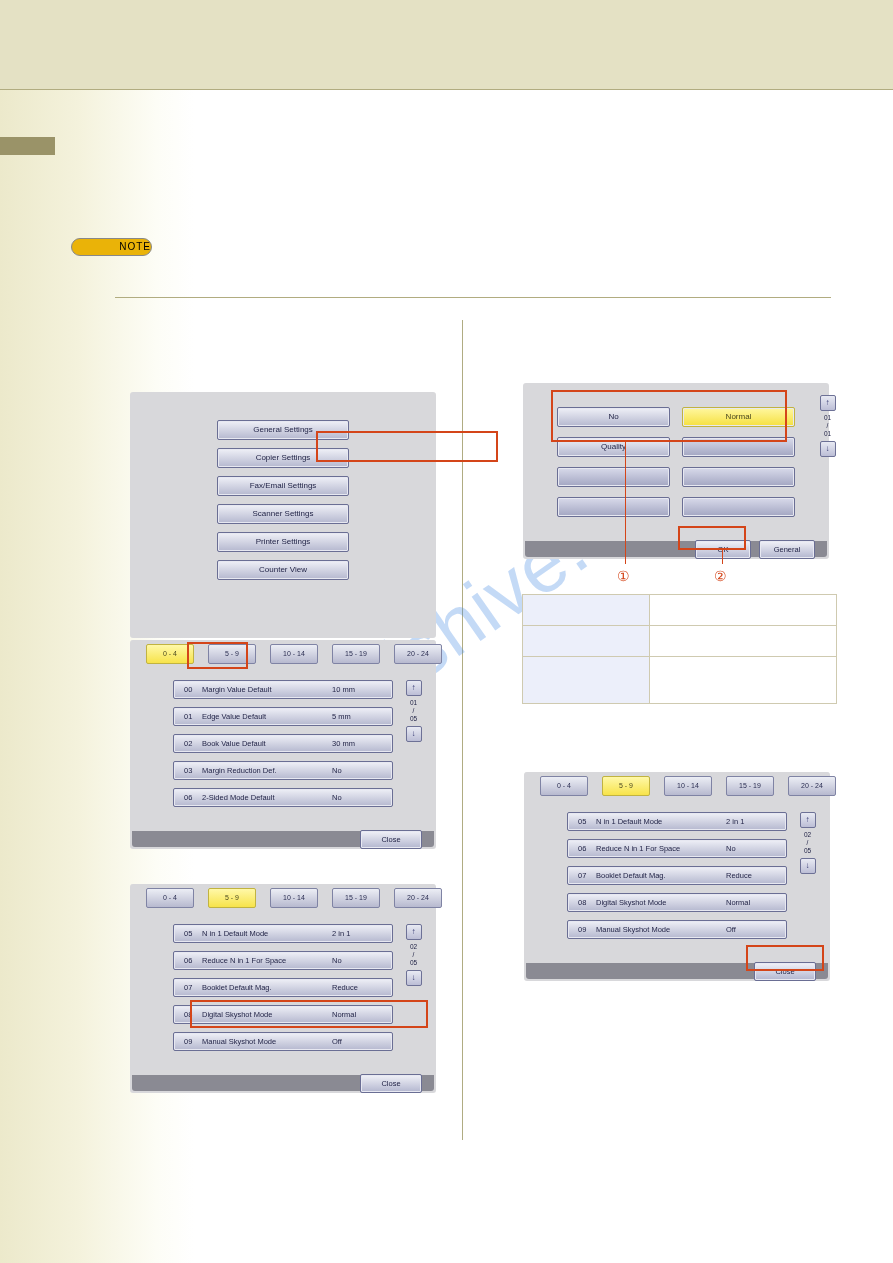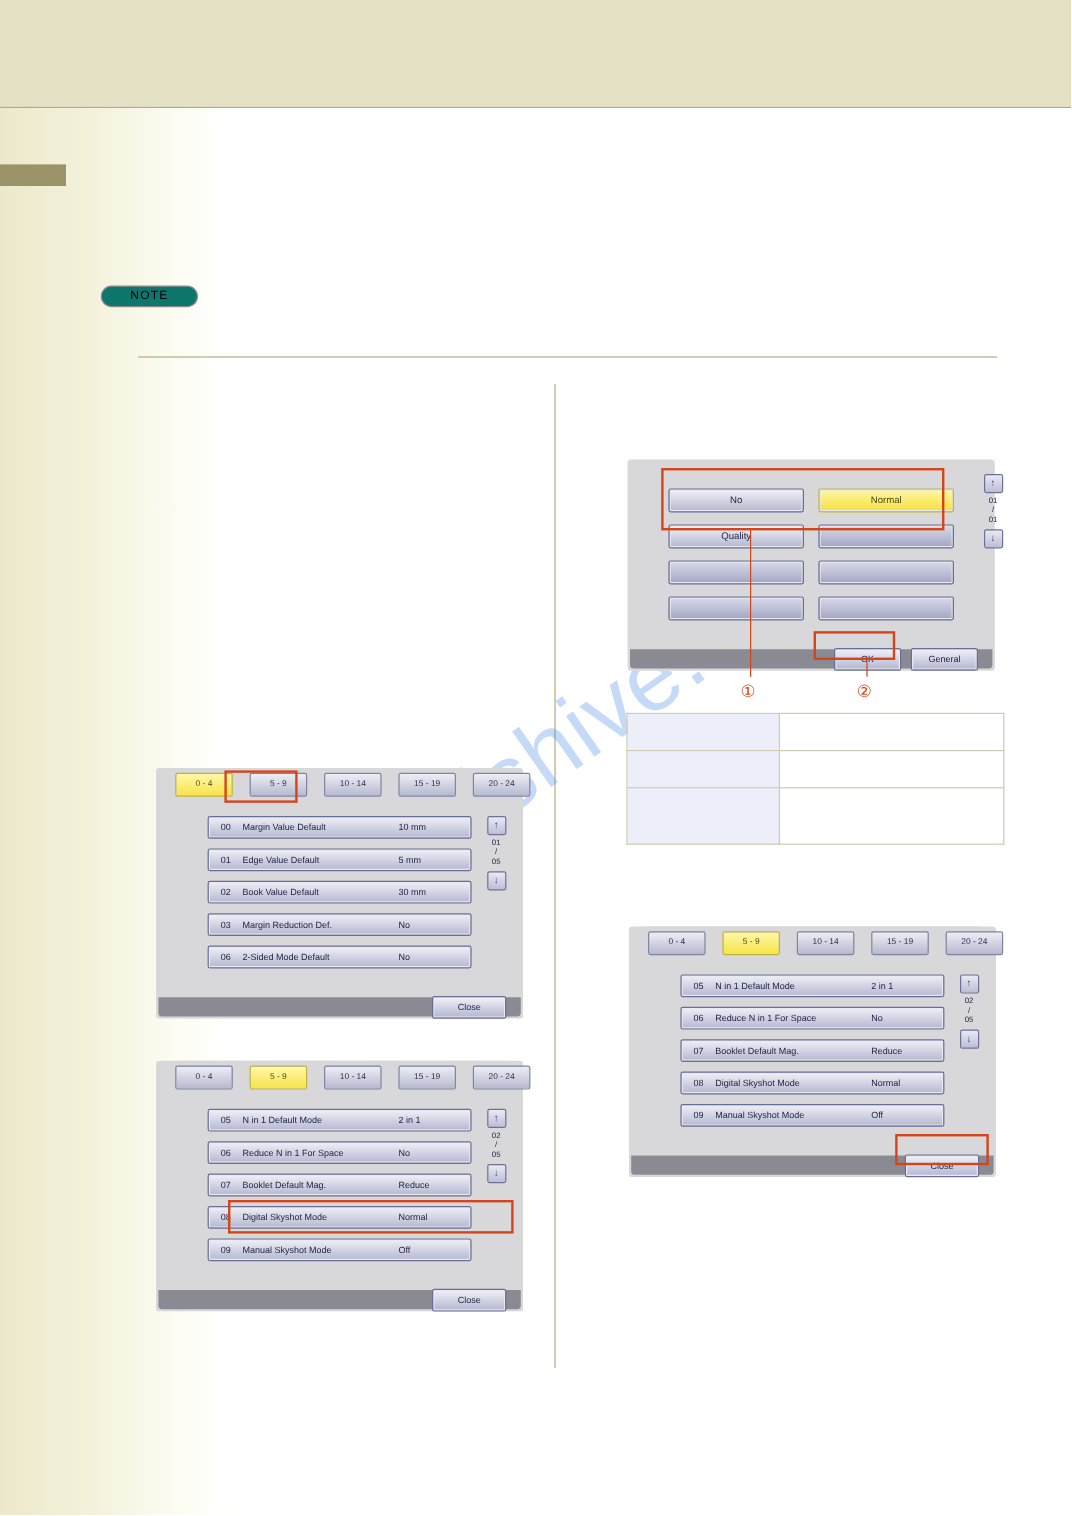--- a/index.html
+++ b/index.html
@@ -6,22 +6,22 @@
   .page { width:893px; height:1263px; position:relative; background:#fff; overflow:hidden; }
   
   .topband { position:absolute; left:0; top:0; width:893px; height:89px; background:#e4e1c4; }
   .separator { position:absolute; left:0; top:89px; width:893px; height:1px; background:#b1ac80; }
   
   .leftgrad { position:absolute; left:0; top:90px; width:195px; height:1173px;
     background: linear-gradient(to right, #ece9cb 0%, #f4f2dc 40%, #fdfdf6 80%, #ffffff 100%); }
   
   .sidetab { position:absolute; left:0; top:137px; width:55px; height:18px; background:#9a9368; }
   
-  .notepill { position:absolute; left:84px; top:238px; width:79px; height:16px; border:1px solid #888;
-    border-radius:10px; text-align:center; font-size:10px; line-height:15px; letter-spacing:1px; background:#0f766e; }
+  .notepill { position:absolute; left:71px; top:238px; width:79px; height:16px; border:1px solid #888;
+    border-radius:10px; text-align:right; font-size:10px; line-height:15px; letter-spacing:1px; background:#eab308; }
   
   .hr1 { position:absolute; left:115px; top:297px; width:716px; height:1px; background:#b1ac80; }
   
   .vr { position:absolute; left:462px; top:320px; width:1px; height:820px; background:#b0ac82; }
 
   
   .wm { position:absolute; left:50%; top:50%; transform:translate(-50%,-50%) rotate(-35deg);
     font-size:78px; color:#4a8de4; opacity:0.32; font-weight:300; letter-spacing:1px; pointer-events:none; white-space:nowrap; }
 
   
@@ -81,20 +81,33 @@
   <div class="separator"></div>
   <div class="leftgrad"></div>
   <div class="sidetab"></div>
 
   <div class="notepill">NOTE</div>
   <div class="hr1"></div>
   <div class="vr"></div>
 
   <div class="wm">manualshive.com</div>
 
+  <div class="panel" style="left:130px; top:392px; width:306px;">
+    <div class="pbody">
+      <div class="menu-list">
+        <div class="menubtn">General Settings</div>
+        <div class="menubtn">Copier Settings</div>
+        <div class="menubtn">Fax/Email Settings</div>
+        <div class="menubtn">Scanner Settings</div>
+        <div class="menubtn">Printer Settings</div>
+        <div class="menubtn">Counter View</div>
+      </div>
+    </div>
+    <div class="redbox" style="left:186px; top:39px; width:178px; height:27px;"></div>
+  </div>
 
   <div class="panel" style="left:130px; top:640px; width:306px;">
     <div class="pbody hastabs">
       <div class="tabbar">
         <div class="tab active">0 - 4</div>
         <div class="tab">5 - 9</div>
         <div class="tab">10 - 14</div>
         <div class="tab">15 - 19</div>
         <div class="tab">20 - 24</div>
       </div>

